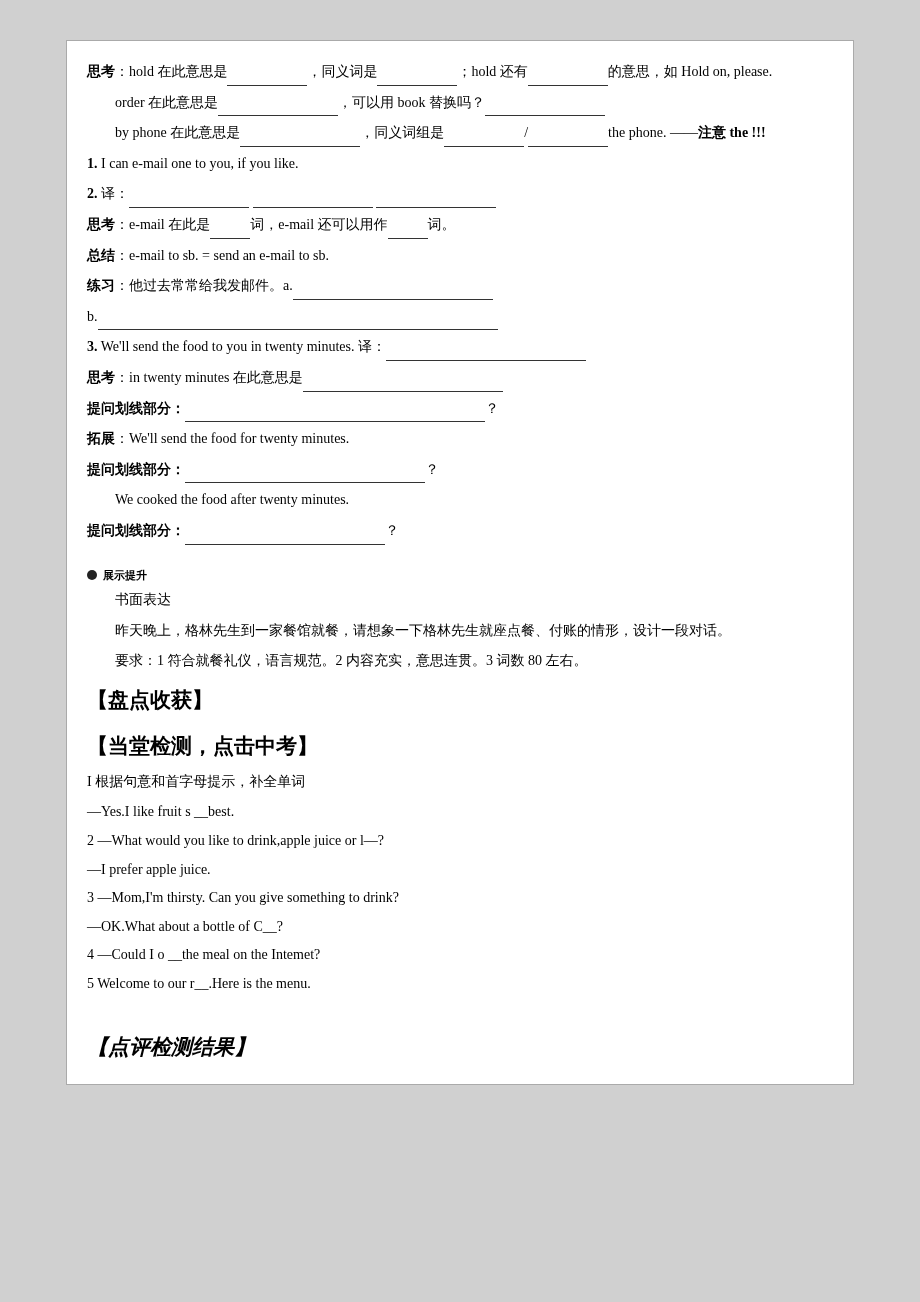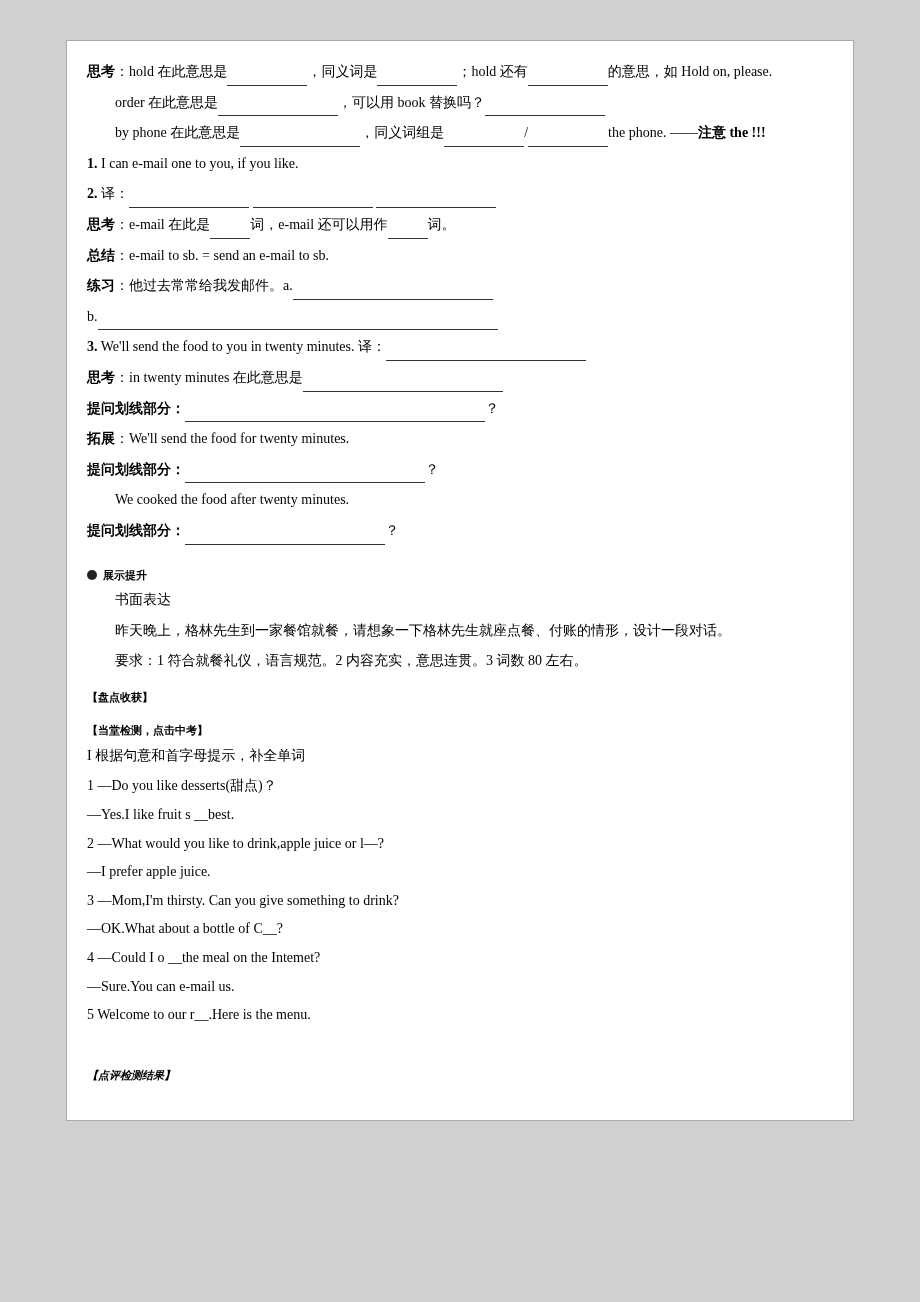--- a/index.html
+++ b/index.html
@@ -15,21 +15,21 @@
       justify-content: center;
       align-items: flex-start;
       padding: 40px 20px;
       min-height: 1302px;
     }
     .page-container {
       background: #ffffff;
       border: 1px solid #aaa;
       width: 788px;
       min-height: 900px;
-      padding: 16px 20px 32px 20px;
+      padding: 16px 20px 14px 20px;
       line-height: 1.8;
     }
     .section {
       margin-bottom: 4px;
     }
     .bold {
       font-weight: bold;
     }
     .underline {
     }
@@ -54,22 +54,22 @@
     }
     p {
       margin: 2px 0;
       line-height: 1.9;
     }
     .indent {
       padding-left: 2em;
     }
     .bracket-title {
       font-weight: bold;
-      font-size: 11px;
-      margin: 12px 0 2px 0;
+      font-size: 21px;
+      margin: 6px 0 2px 0;
     }
     .bullet-title {
       font-weight: bold;
       font-size: 11px;
       margin: 21px 0 2px 0;
       display: flex;
       align-items: center;
       gap: 6px;
     }
     .bullet-dot {
@@ -169,45 +169,39 @@
   <p class="section indent">
     <span>要求：1 符合就餐礼仪，语言规范。2 内容充实，意思连贯。3 词数 80 左右。</span>
   </p>
 
   <p class="bracket-title">【盘点收获】</p>
 
   <p class="bracket-title">【当堂检测，点击中考】</p>
   <p class="section">I 根据句意和首字母提示，补全单词</p>
 
   <p class="section num-item">
-    <span>1 —Do you like desserts(甜点)？</span>
-  </p>
-  <p class="section num-item">
     <span>  —Yes.I like fruit s __best.</span>
   </p>
 
   <p class="section num-item">
     <span>2 —What would you like to drink,apple juice or l—?</span>
   </p>
   <p class="section num-item">
     <span>  —I prefer apple juice.</span>
   </p>
 
   <p class="section num-item">
     <span>3 —Mom,I'm thirsty. Can you give something to drink?</span>
   </p>
   <p class="section num-item">
     <span>  —OK.What about a bottle of C__?</span>
   </p>
 
   <p class="section num-item">
     <span>4 —Could I o __the meal on the Intemet?</span>
-  </p>
-  <p class="section num-item">
-    <span>  —Sure.You can e-mail us.</span>
   </p>
 
   <p class="section num-item">
     <span>5 Welcome to our r__.Here is the menu.</span>
   </p>
 
   <div class="bottom-section">
     <p class="bracket-title">【点评检测结果】</p>
   </div>
 

